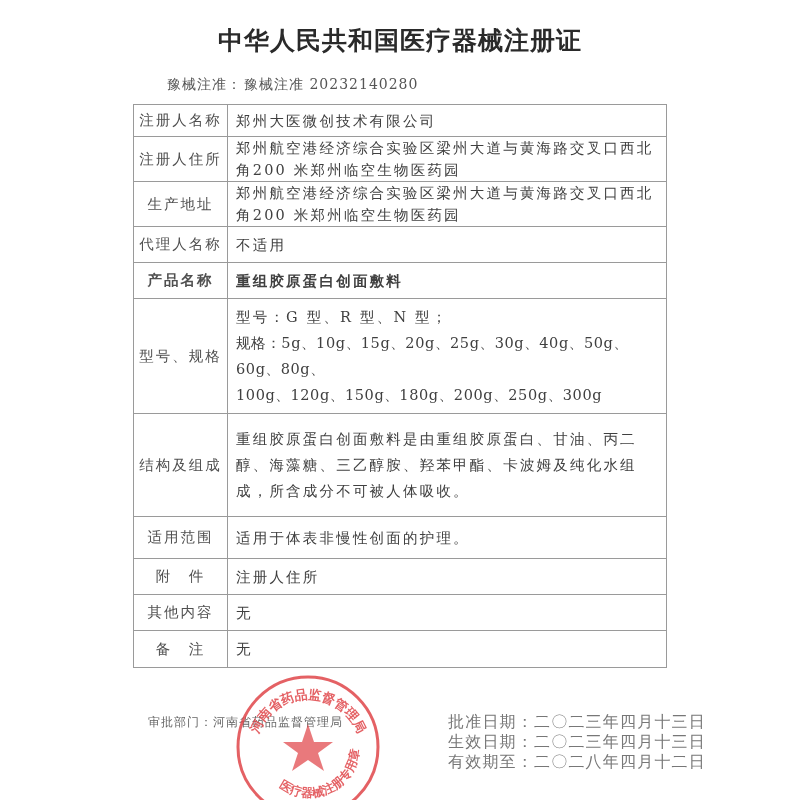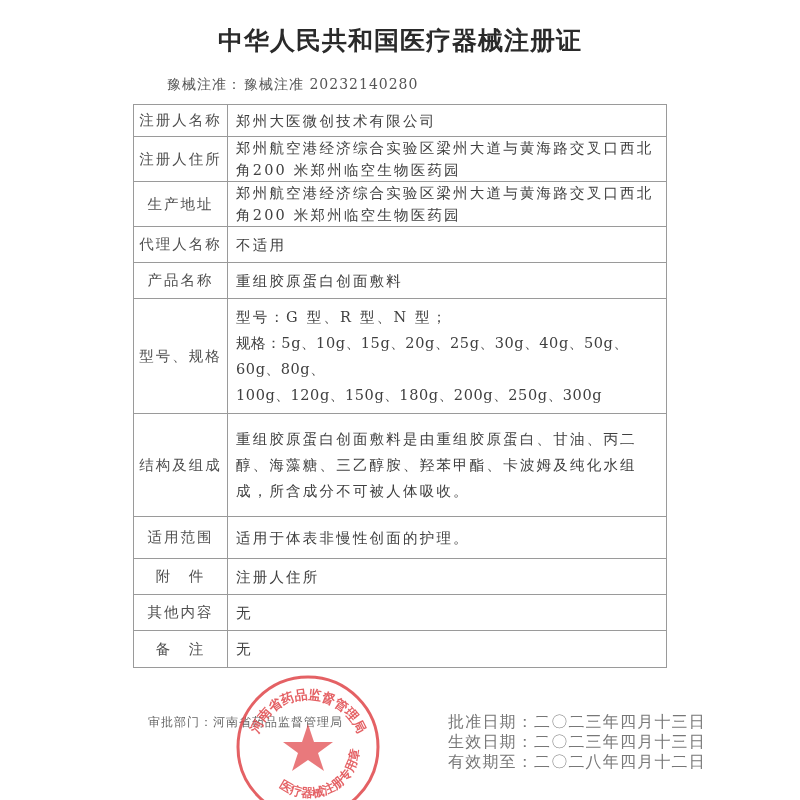--- a/index.html
+++ b/index.html
@@ -61,21 +61,21 @@
       padding-right: 6px !important;
       line-height: 22px;
       letter-spacing: 2.2px;
     }
     td.val.tall-lines { line-height: 26px; }
     .r1 { height: 32px; }
     .r2 { height: 44px; }
     .r3 { height: 44px; }
     .r4 { height: 36px; }
     .r5 { height: 36px; }
-    .r6 { height: 36px; }
+    .r6 { height: 36px; font-weight: bold; }
     .r7 { height: 115px; }
     .r8 { height: 103px; }
     .r9 { height: 42px; }
     .r10 { height: 36px; }
     .r11 { height: 36px; }
     .r12 { height: 37px; }
     .footer-left {
       position: absolute;
       left: 148px;
       top: 714px;

